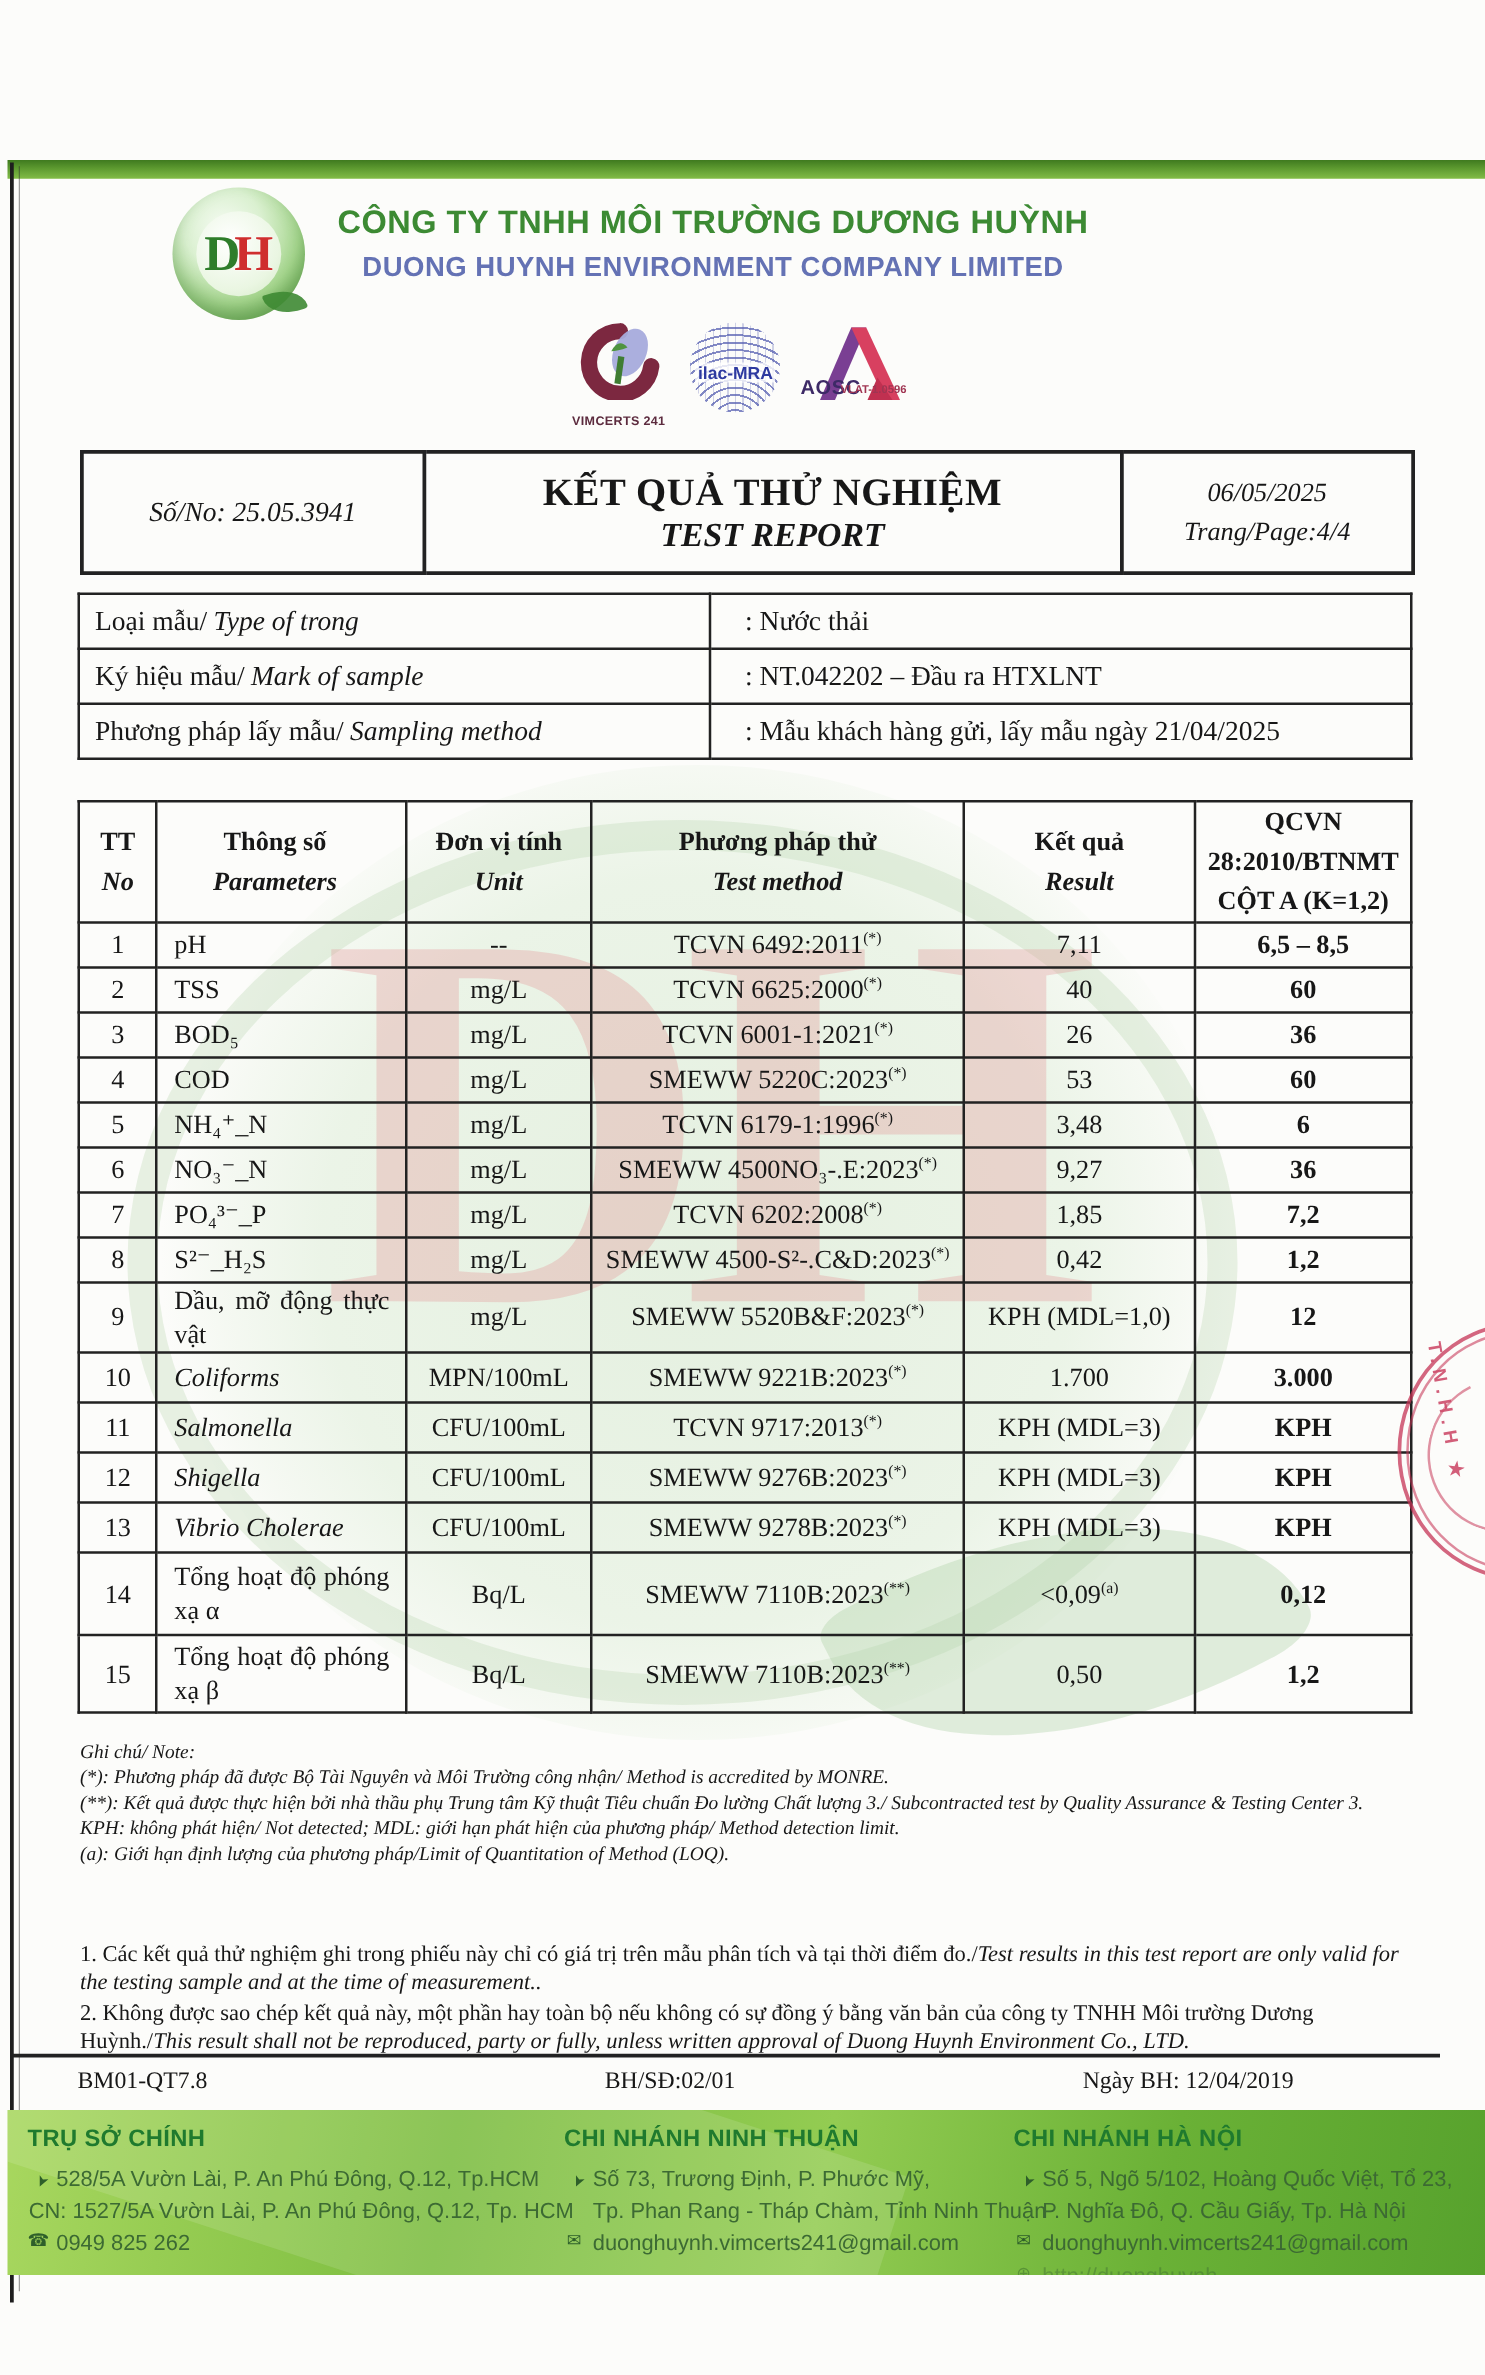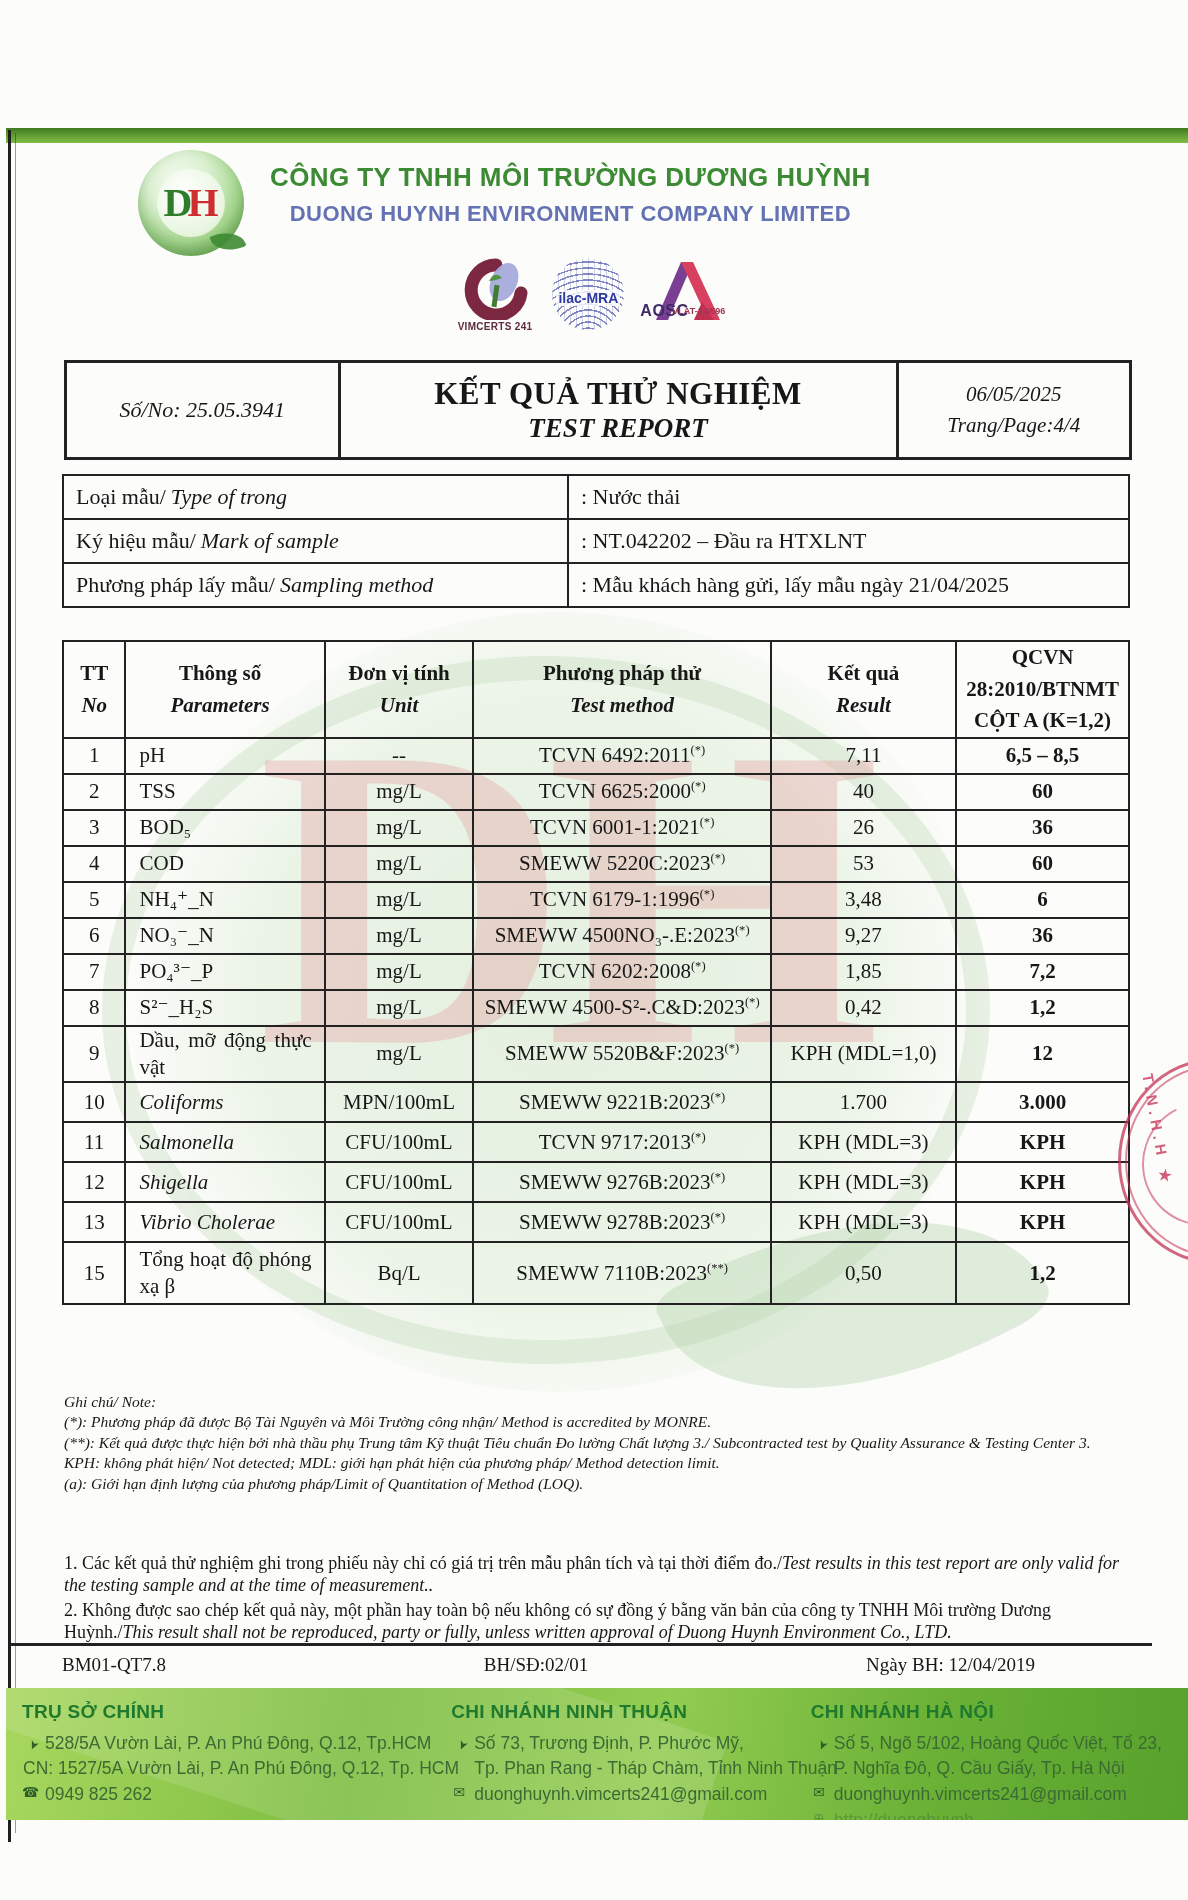--- a/index.html
+++ b/index.html
@@ -27,21 +27,21 @@
     border-radius:2px 100% 12% 100%;transform:rotate(-20deg);opacity:.9;}
   .header-text{margin-left:26px;text-align:center;padding-top:12px;}
   .company-vi{font-weight:bold;font-size:26px;color:#3c8a33;letter-spacing:.4px;}
   .company-en{margin-top:8px;font-weight:bold;font-size:22px;color:#6472b4;letter-spacing:.4px;}
 
   
   .certs{position:absolute;left:0;top:258px;width:100%;display:flex;justify-content:center;
          align-items:flex-start;gap:20px;z-index:2;}
   .cert{display:flex;flex-direction:column;align-items:center;position:relative;}
   .cert-label{font-family:"Liberation Sans","DejaVu Sans",sans-serif;font-size:10px;font-weight:bold;
-              color:#5c2b3e;margin-top:1px;letter-spacing:.3px;}
+              color:#5c2b3e;margin-top:12px;letter-spacing:.3px;}
   .ilac-globe{width:72px;height:72px;border-radius:50%;position:relative;overflow:hidden;
     background:repeating-radial-gradient(circle at 50% 115%,rgba(88,97,178,.75) 0 1.5px,rgba(255,255,255,0) 1.5px 6px);}
   .ilac-globe:before{content:"";position:absolute;inset:0;border-radius:50%;
     background:repeating-linear-gradient(90deg,rgba(88,97,178,.28) 0 1px,transparent 1px 6px);}
   .ilac-text{position:absolute;left:50%;top:56%;transform:translate(-50%,-50%);
     font-family:"Liberation Sans",sans-serif;font-weight:bold;font-size:14px;color:#2e3aa0;
     background:rgba(255,255,255,.8);padding:0 2px;white-space:nowrap;}
   .aosc-wrap{position:relative;width:86px;height:74px;}
   .aosc-text{position:absolute;left:-4px;bottom:12px;font-family:"Liberation Sans",sans-serif;
     font-weight:bold;font-size:16px;color:#3d2a66;letter-spacing:.5px;}
@@ -68,21 +68,21 @@
   .tt-no{width:273px;font-style:italic;font-size:22px;}
   .tt-main{width:564px;}
   .tt-title{font-weight:bold;font-size:31px;letter-spacing:.5px;}
   .tt-sub{font-weight:bold;font-style:italic;font-size:27px;margin-top:1px;}
   .tt-right{width:231px;font-style:italic;font-size:21px;line-height:1.5;}
 
   .sample-table{position:absolute;left:62px;top:474px;width:1068px;z-index:2;font-size:22px;}
   .sample-table td{height:40px;vertical-align:middle;background:transparent;}
   .sm-label{width:490px;padding-left:12px;}
   .lbl-en{font-style:italic;margin-left:5px;}
-  .sm-value{padding-left:12px;}
+  .sm-value{padding-left:27px;}
 
   .results{position:absolute;left:62px;top:640px;width:1068px;z-index:2;font-size:21px;}
   .results th{vertical-align:middle;text-align:center;height:88px;font-size:21px;background:transparent;padding:0 2px;}
   .results td{vertical-align:middle;text-align:center;background:transparent;padding:0 4px;}
   .h-vi{display:block;font-weight:bold;}
   .h-en{display:block;font-weight:bold;font-style:italic;margin-top:7px;}
   .h-qcvn span{display:block;font-weight:bold;line-height:1.5;}
   .c-no{width:59px;}
   .c-param{width:190px;text-align:left!important;padding-left:13px!important;padding-right:12px!important;}
   .c-unit{width:145px;}
@@ -359,20 +359,28 @@
       <td class="c-limit">KPH</td>
     </tr>
     <tr class="rh-c">
       <td class="c-no">13</td>
       <td class="c-param i">Vibrio Cholerae</td>
       <td class="c-unit">CFU/100mL</td>
       <td class="c-method">SMEWW 9278B:2023<sup>(*)</sup></td>
       <td class="c-result">KPH (MDL=3)</td>
       <td class="c-limit">KPH</td>
     </tr>
+    <tr class="rh-d">
+      <td class="c-no">14</td>
+      <td class="c-param just">Tổng hoạt độ phóng xạ α</td>
+      <td class="c-unit">Bq/L</td>
+      <td class="c-method">SMEWW 7110B:2023<sup>(**)</sup></td>
+      <td class="c-result">&lt;0,09<sup>(a)</sup></td>
+      <td class="c-limit">0,12</td>
+    </tr>
     <tr class="rh-e">
       <td class="c-no">15</td>
       <td class="c-param just">Tổng hoạt độ phóng xạ β</td>
       <td class="c-unit">Bq/L</td>
       <td class="c-method">SMEWW 7110B:2023<sup>(**)</sup></td>
       <td class="c-result">0,50</td>
       <td class="c-limit">1,2</td>
     </tr>
   </tbody>
     </table>

